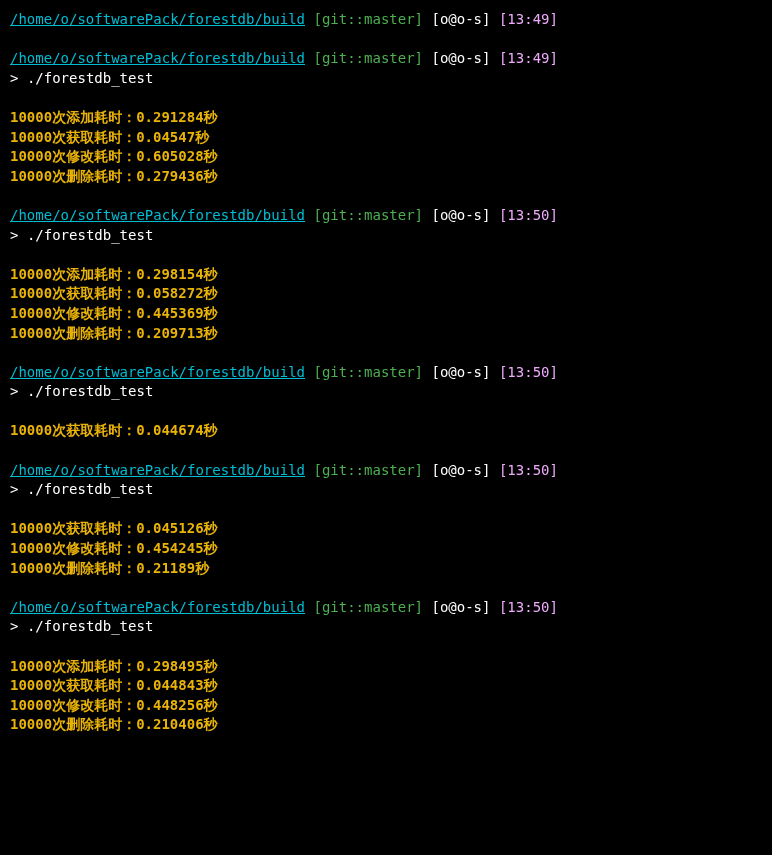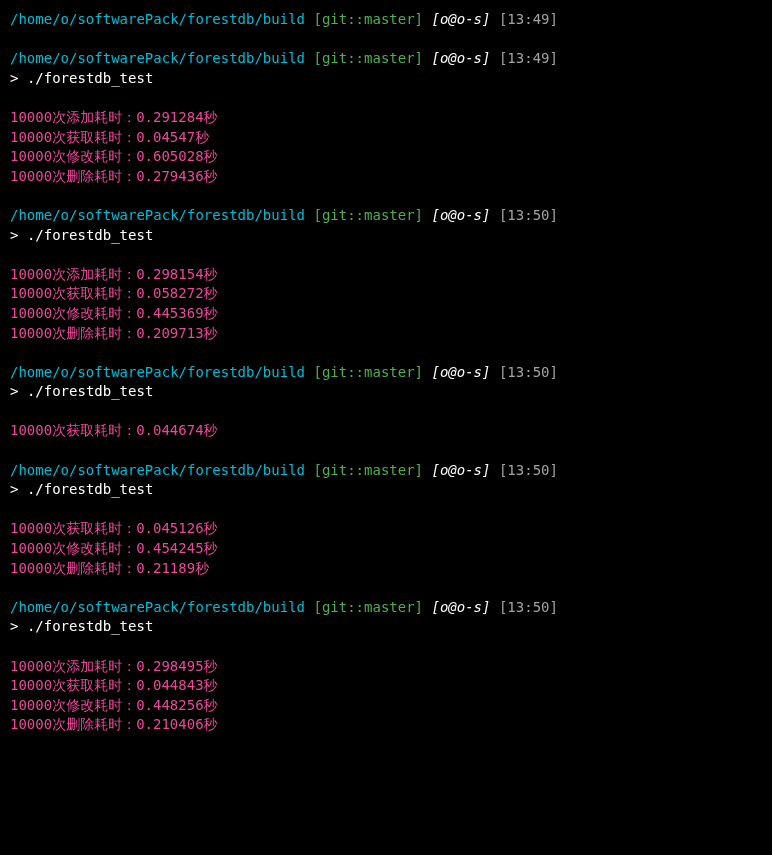--- a/index.html
+++ b/index.html
@@ -6,27 +6,27 @@
     margin: 0;
     padding: 10px;
     background: #000000;
     color: #ffffff;
     font-family: "Consolas", "Menlo", "Monaco", monospace;
     font-size: 14px;
     line-height: 1.4;
     width: 752px;
   }
   .line { white-space: pre; }
-  .path { color: #00bcd4; }
+  .path { color: #00bcd4; text-decoration: underline; }
   .git { color: #4caf50; text-align: right; }
-  .userhost { color: #ffffff; font-style: italic; }
-  .time { color: #a3a3a3; }
+  .userhost { color: #ffffff; }
+  .time { color: #f0abfc; }
   .prompt-symbol { color: #ffffff; }
   .cmd { color: #ffffff; }
-  .output { color: #ec4899; }
+  .output { color: #eab308; font-weight: bold; }
   .blank { height: 1.4em; }
 </style>
 </head>
 <body>
 
 <div id="terminal">
     <div class="line"><span class="path">/home/o/softwarePack/forestdb/build</span> <span class="git">[git::master]</span> <span class="userhost">[o@o-s]</span> <span class="time">[13:49]</span></div>
     <div class="blank"></div>
     <div class="line"><span class="path">/home/o/softwarePack/forestdb/build</span> <span class="git">[git::master]</span> <span class="userhost">[o@o-s]</span> <span class="time">[13:49]</span></div>
     <div class="line"><span class="prompt-symbol">&gt;</span> <span class="cmd">./forestdb_test</span></div>

